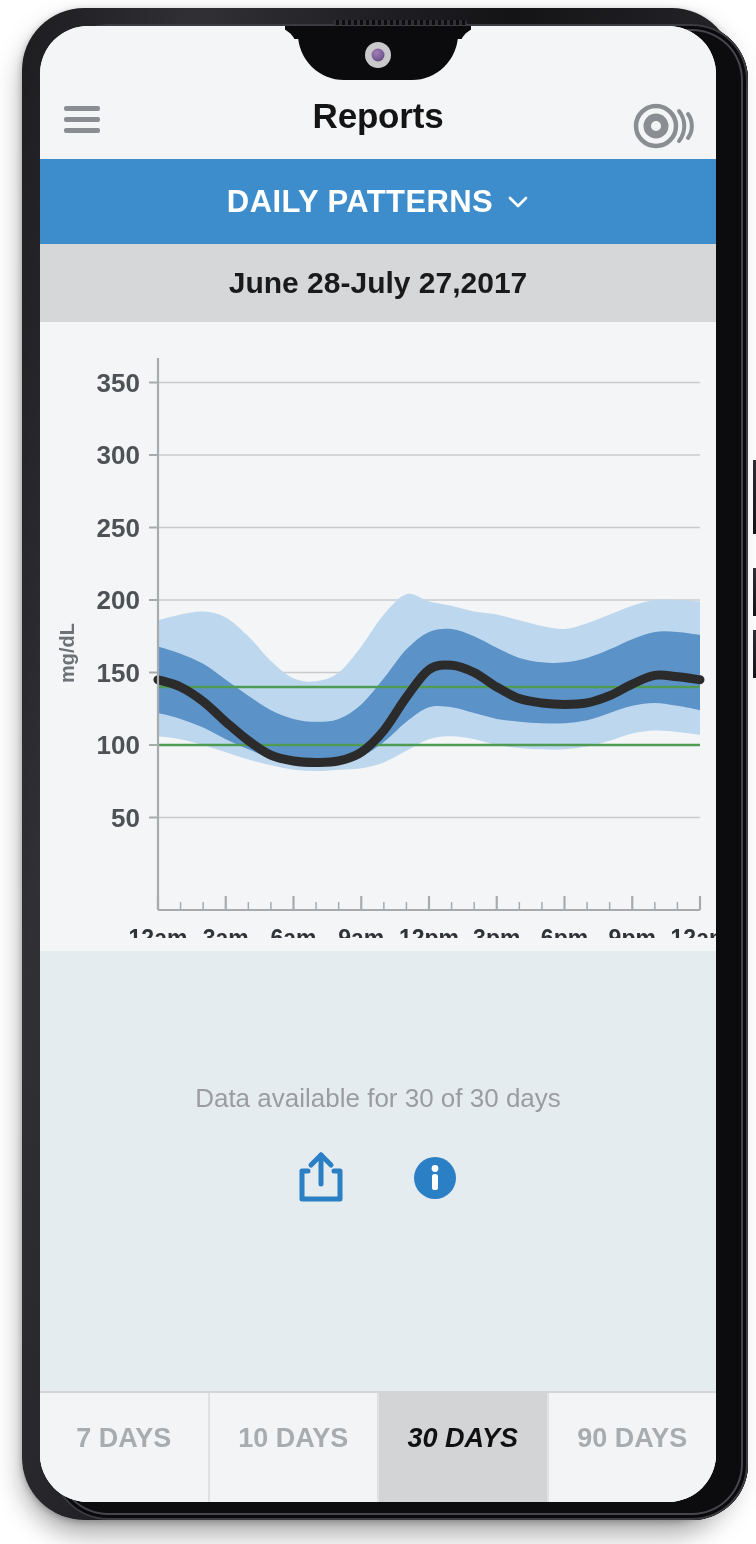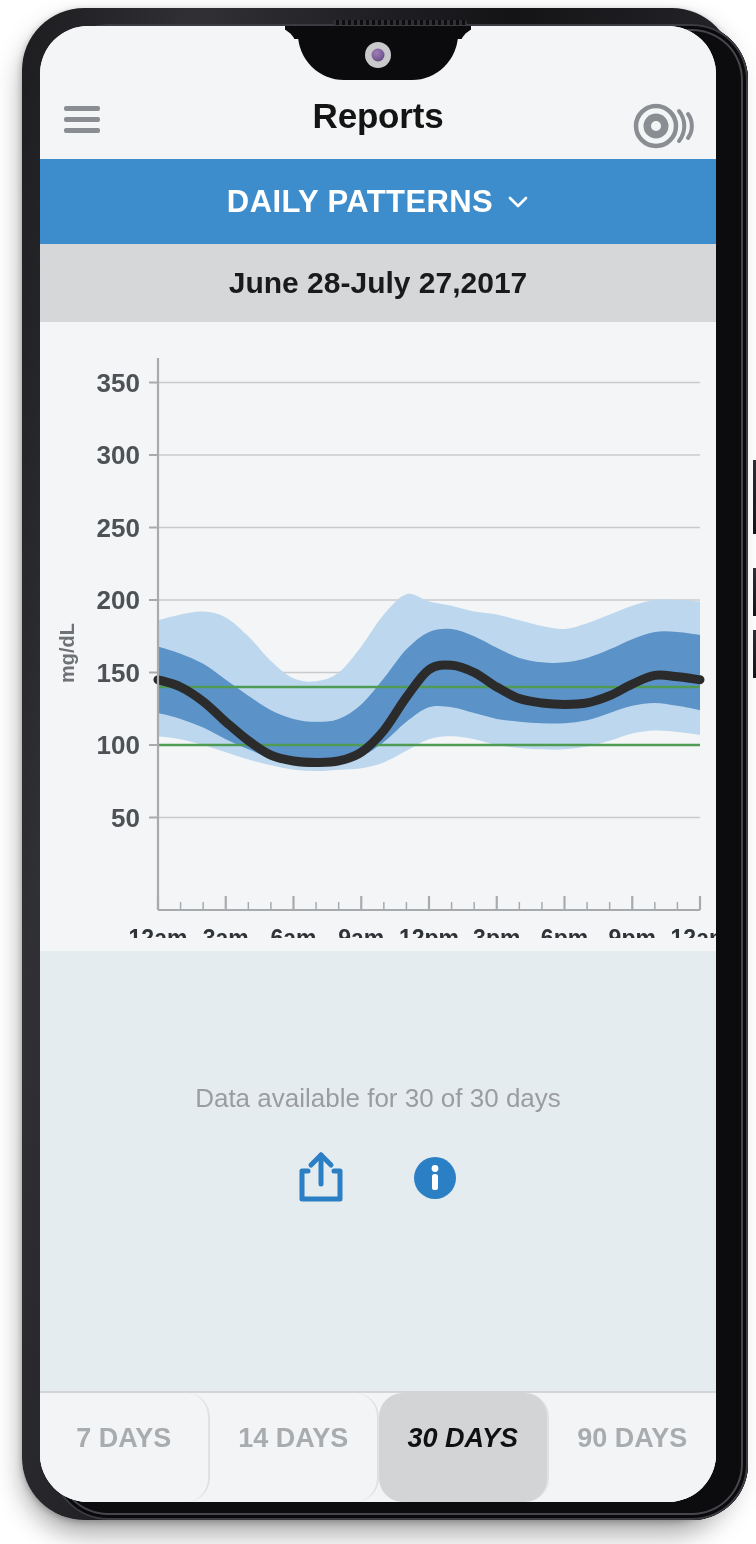--- a/index.html
+++ b/index.html
@@ -294,21 +294,20 @@
     align-items: center;
     justify-content: center;
     font-size: 27px;
     font-weight: bold;
     color: #a9acaf;
     border-right: 2px solid #dfe1e3;
     cursor: pointer;
     background: #f2f4f5;
     padding-bottom: 18px;
     box-sizing: border-box;
-    border-radius: 24px;
   }
   .range-tab:last-child { border-right: none; }
   .range-tab.selected {
     background: #d3d4d6;
     color: #101010;
     font-style: italic;
   }
 </style>
 </head>
 <body>
@@ -462,21 +461,21 @@
         </svg>
       </div>
     </div>
   </div>
 
   <div id="range-tabs">
       <div class="range-tab">
         <span>7 DAYS</span>
       </div>
       <div class="range-tab">
-        <span>14 DAYS</span>
+        <span>10 DAYS</span>
       </div>
       <div class="range-tab selected">
         <span>30 DAYS</span>
       </div>
       <div class="range-tab">
         <span>90 DAYS</span>
       </div>
     </div>
 
 </div>

